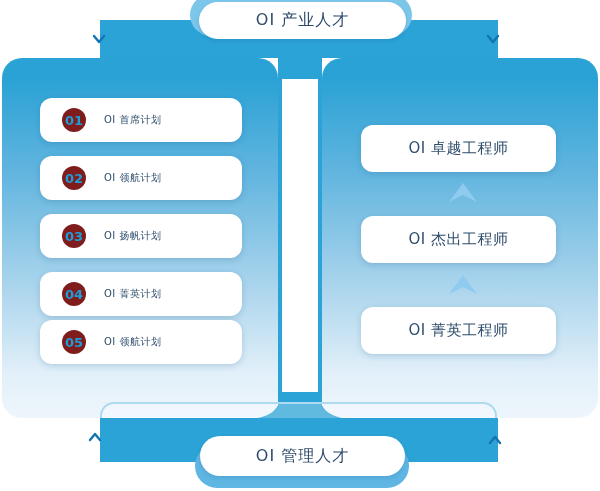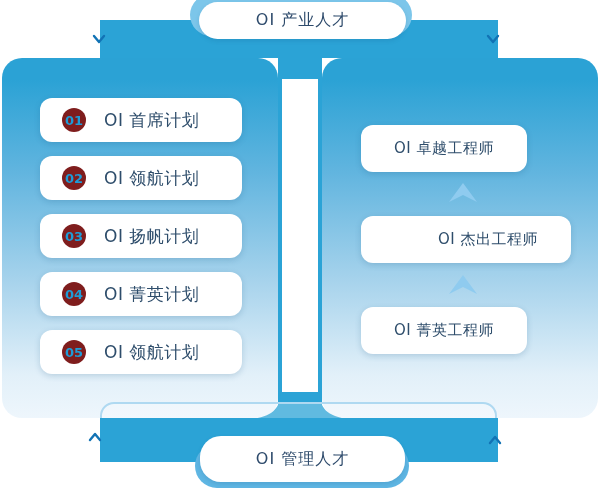--- a/index.html
+++ b/index.html
@@ -21,42 +21,42 @@
   .panel.left{left:2px;}
   .panel.right{left:322px;}
 
   
   .behind-pill{position:absolute;border-radius:22px;z-index:6;}
   .behind-pill.top{left:190px;top:-6px;width:222px;height:42px;background:#7CC6EA;}
   .behind-pill.bottom{left:195px;top:444px;width:214px;height:44px;background:#5FB6E3;}
   .pill{position:absolute;background:#ffffff;border-radius:21px;z-index:7;display:flex;align-items:center;justify-content:center;
     color:#2D4A6B;font-size:16px;letter-spacing:1px;box-shadow:0 2px 4px rgba(20,90,140,0.18);}
   .pill.top{left:199px;top:2px;width:207px;height:37px;}
-  .pill.bottom{left:200px;top:436px;width:205px;height:46px;}
+  .pill.bottom{left:200px;top:436px;width:205px;height:40px;}
 
   
   .chev{position:absolute;width:14px;height:10px;z-index:7;}
   .chev.tl{left:92px;top:34px;}
   .chev.tr{left:486px;top:34px;}
   .chev.bl{left:88px;top:432px;}
   .chev.br{left:488px;top:435px;}
 
   
   .plan-card{position:absolute;left:40px;width:202px;height:44px;background:#ffffff;border-radius:12px;z-index:5;
     display:flex;align-items:center;box-shadow:0 2px 6px rgba(18,80,125,0.20);}
   .plan-card .badge{width:24px;height:24px;border-radius:50%;background:#7f1d1d;color:#1E9CD7;font-weight:bold;
     font-size:13px;display:flex;align-items:center;justify-content:center;margin-left:22px;}
-  .plan-card .lbl{margin-left:18px;color:#2E4D6B;font-size:17px;letter-spacing:0.5px;}
-  .pc0{top:98px;} .pc1{top:156px;} .pc2{top:214px;} .pc3{top:272px;} .pc4{top:330px;align-items:center;}
+  .plan-card .lbl{margin-left:18px;color:#2E4D6B;font-size:10px;letter-spacing:0.5px;}
+  .pc0{top:98px;} .pc1{top:156px;} .pc2{top:214px;} .pc3{top:272px;} .pc4{top:320px;align-items:center;}
 
   
-  .eng-card{position:absolute;left:361px;width:166px;height:47px;background:#ffffff;border-radius:12px;z-index:5;
+  .eng-card{position:absolute;left:361px;width:195px;height:47px;background:#ffffff;border-radius:12px;z-index:5;
     display:flex;align-items:center;justify-content:center;color:#2E4D6B;font-size:15px;letter-spacing:0.5px;
     box-shadow:0 2px 6px rgba(18,80,125,0.20);}
-  .ec0{top:125px;} .ec1{top:216px;padding-left:44px;} .ec2{top:307px;}
+  .ec0{top:125px;} .ec1{top:216px;} .ec2{top:307px;}
   .up-arrow{position:absolute;left:449px;width:28px;height:19px;z-index:5;}
   .ua0{top:183px;} .ua1{top:275px;}
 </style>
 </head>
 <body>
 
 <div class="stage">
 
   <div class="mid-column"></div>
   <div class="panel left"></div>

